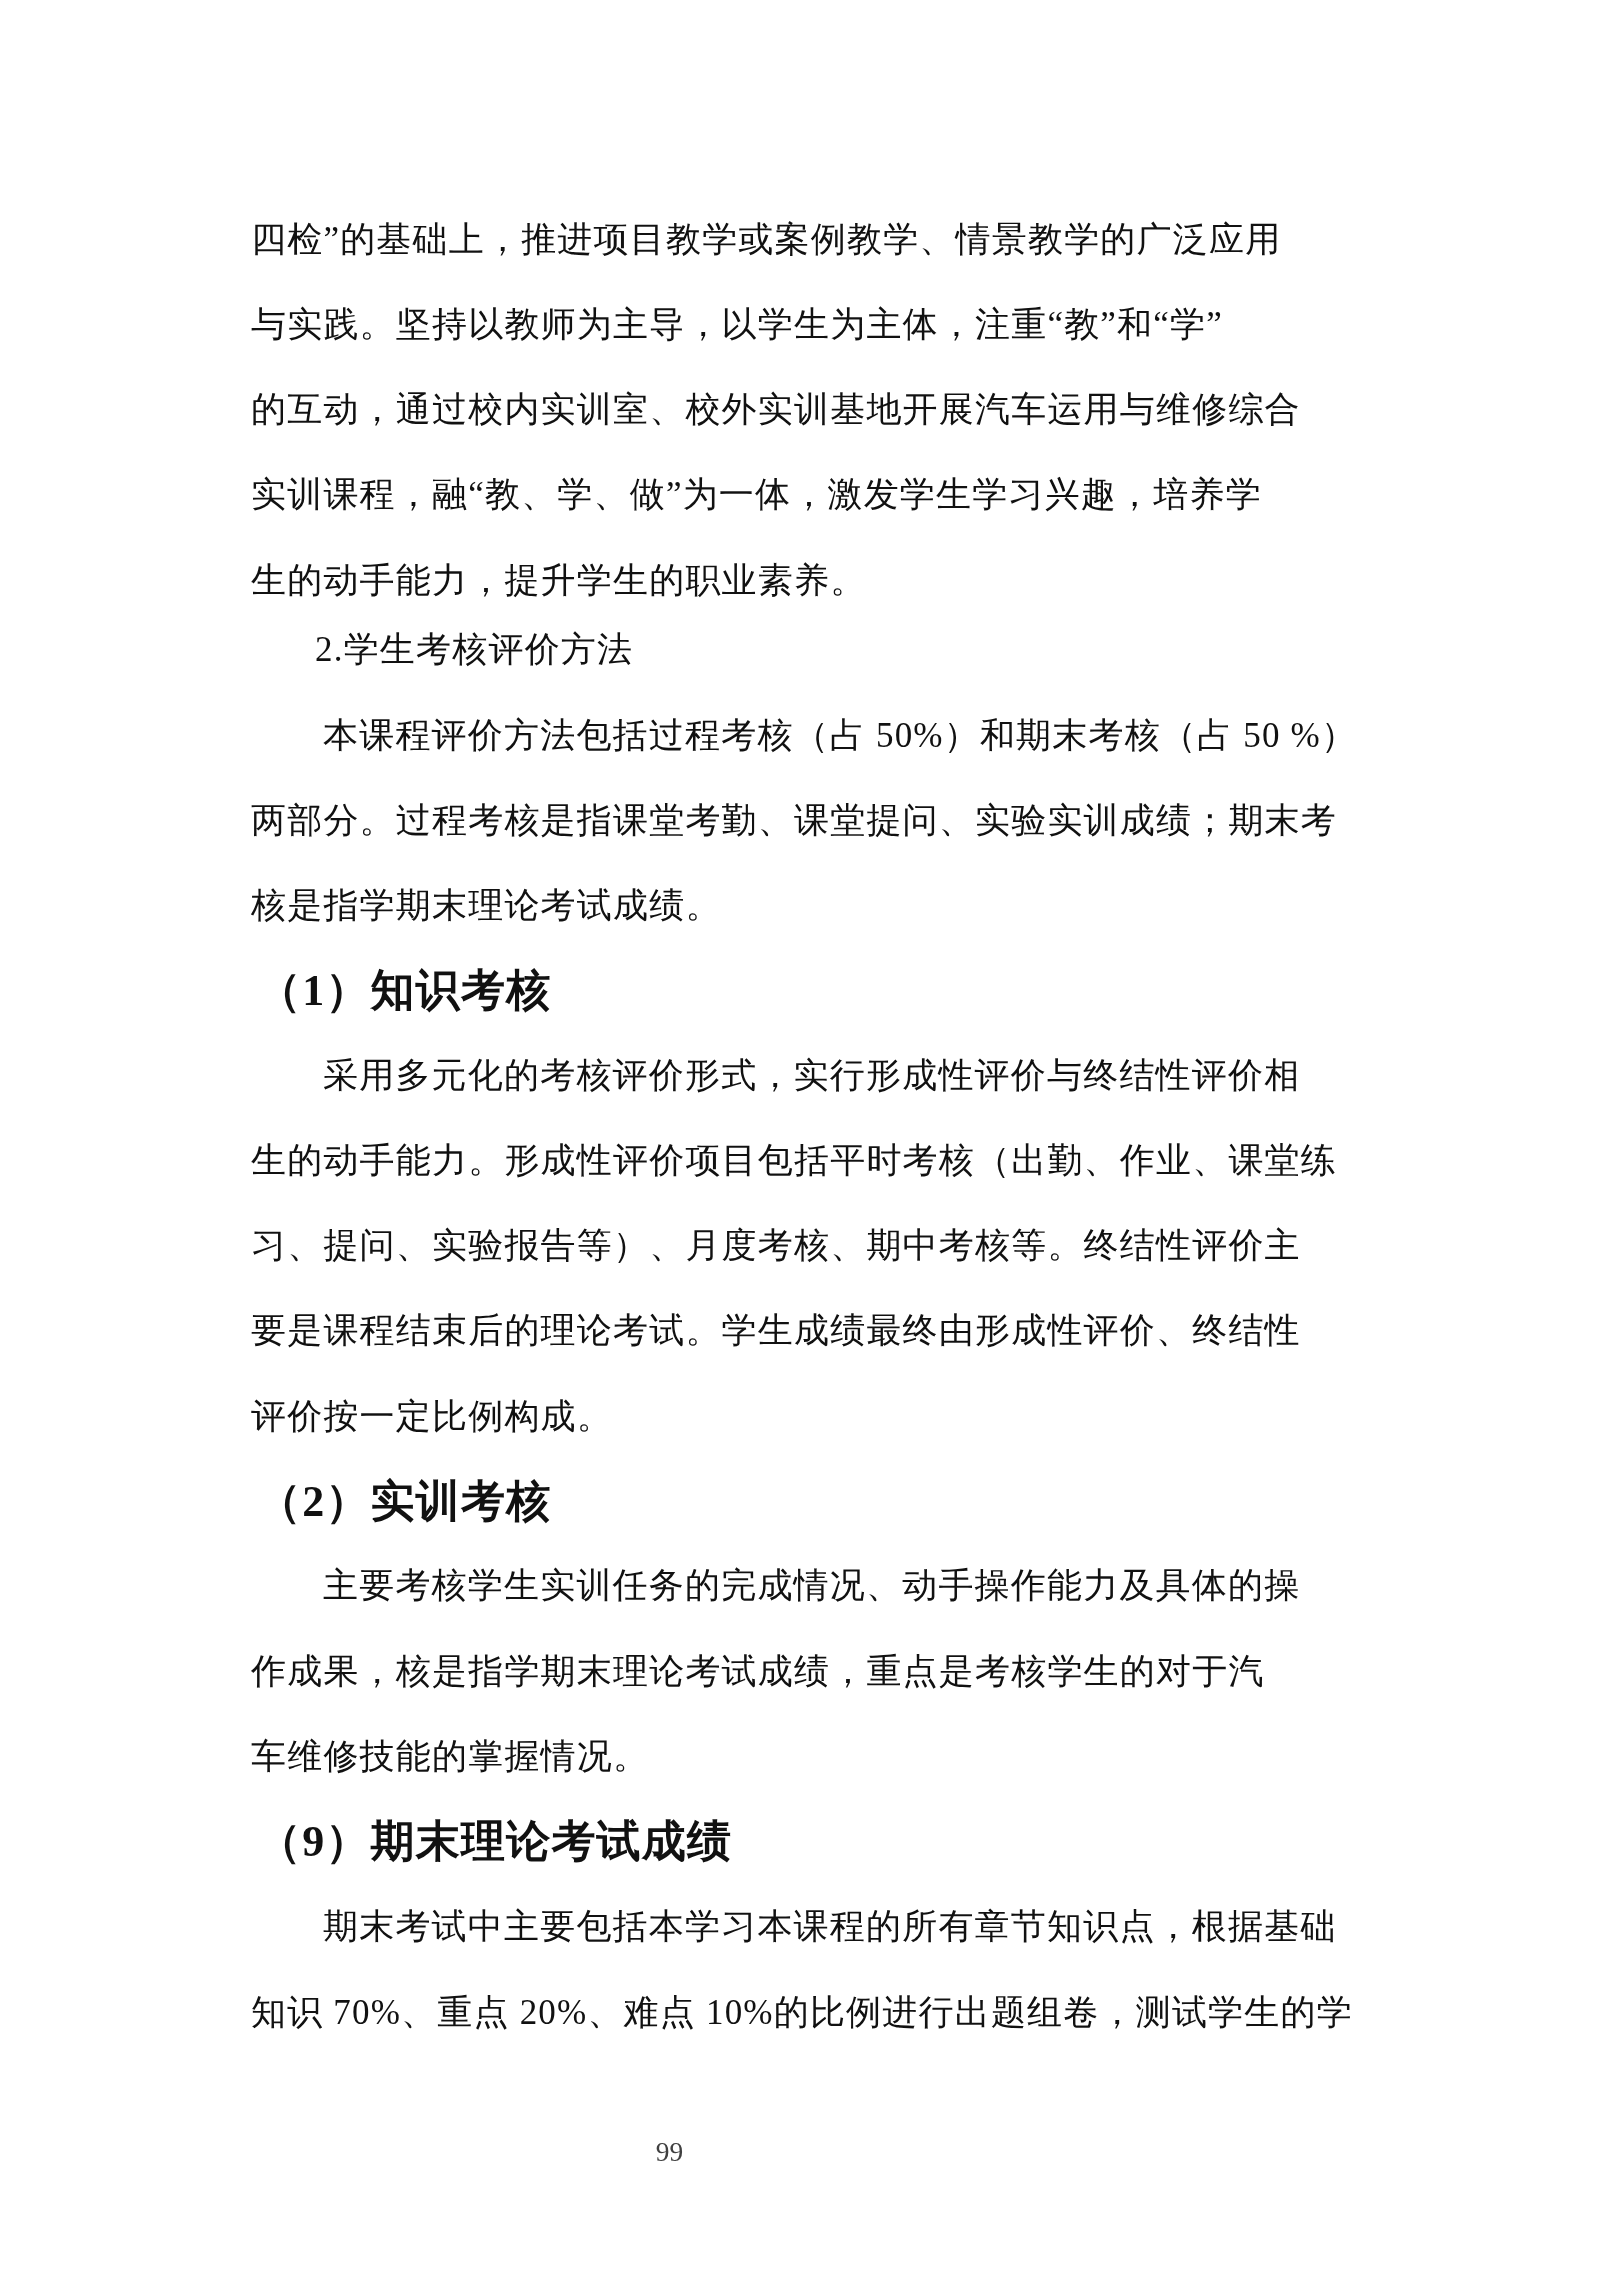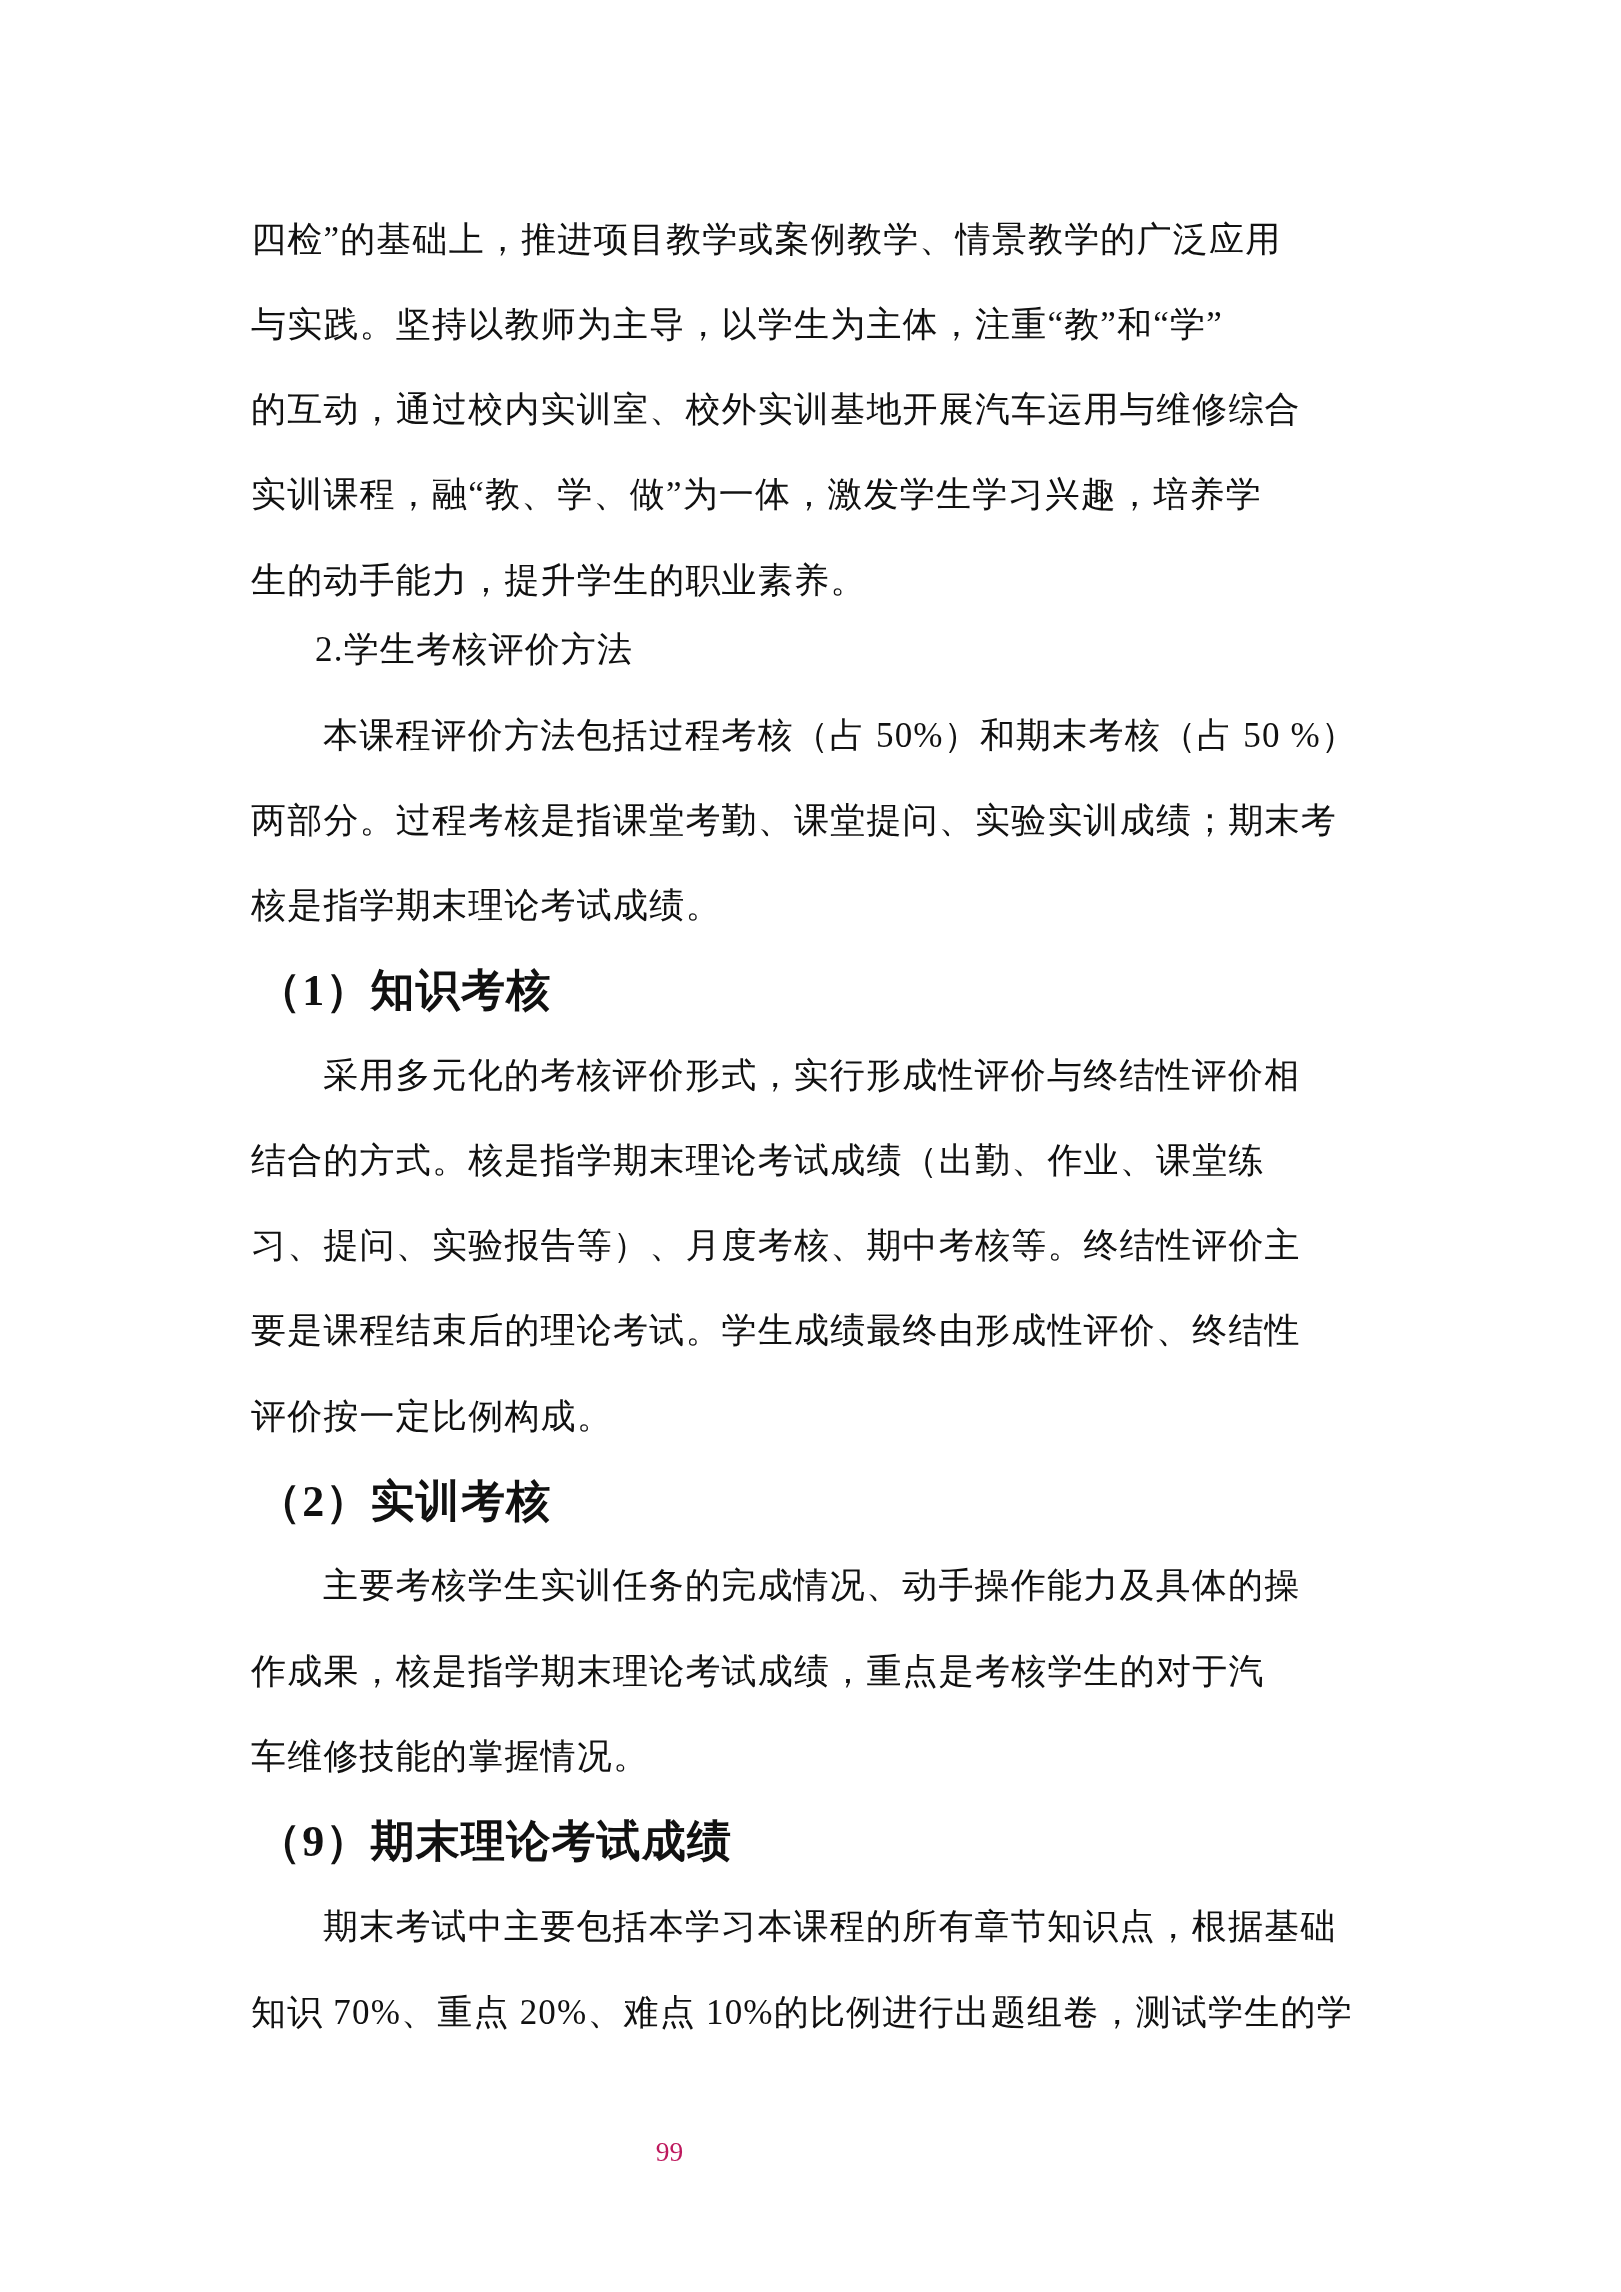--- a/index.html
+++ b/index.html
@@ -5,42 +5,42 @@
   html, body { margin: 0; padding: 0; background: #ffffff; }
   body { width: 1621px; height: 2293px; position: relative; overflow: hidden;
          font-family: "DejaVu Serif", "Liberation Serif", serif; color: #111111; }
   .page { position: absolute; left: 0; top: 0; width: 1621px; height: 2293px; background: #ffffff; }
   .line { position: absolute; left: 251px; width: 1137px; font-size: 35px; line-height: 43px;
           white-space: nowrap; letter-spacing: 1.2px; font-family: Liberation Serif, serif; }
   .indent { left: 323px; }
   .heading { left: 257px; font-weight: bold; font-size: 44px; }
   .subhead { left: 315px; }
   .page-number { position: absolute; top: 2137px; left: 0; width: 1339px; text-align: center;
-                 font-family: "Liberation Serif", serif; font-size: 27.4px; color: #be185d; }
+                 font-family: "Liberation Serif", serif; font-size: 27.4px; color: #404040; }
 </style>
 </head>
 <body>
 
 <div class="page">
   <div class="line" style="top:218px">四检”的基础上，推进项目教学或案例教学、情景教学的广泛应用</div>
   <div class="line" style="top:303px">与实践。坚持以教师为主导，以学生为主体，注重“教”和“学”</div>
   <div class="line" style="top:388px">的互动，通过校内实训室、校外实训基地开展汽车运用与维修综合</div>
   <div class="line" style="top:473px">实训课程，融“教、学、做”为一体，激发学生学习兴趣，培养学</div>
   <div class="line" style="top:559px">生的动手能力，提升学生的职业素养。</div>
 
   <div class="line subhead" style="top:628px">2.学生考核评价方法</div>
 
   <div class="line indent" style="top:714px">本课程评价方法包括过程考核（占 50%）和期末考核（占 50 %）</div>
   <div class="line" style="top:799px">两部分。过程考核是指课堂考勤、课堂提问、实验实训成绩；期末考</div>
   <div class="line" style="top:884px">核是指学期末理论考试成绩。</div>
 
   <div class="line heading" style="top:969px">（1）知识考核</div>
 
   <div class="line indent" style="top:1054px">采用多元化的考核评价形式，实行形成性评价与终结性评价相</div>
-  <div class="line" style="top:1139px">结合的方式。核是指学期末理论考试成绩（出勤、作业、课堂练</div>
+  <div class="line" style="top:1139px">生的动手能力。形成性评价项目包括平时考核（出勤、作业、课堂练</div>
   <div class="line" style="top:1224px">习、提问、实验报告等）、月度考核、期中考核等。终结性评价主</div>
   <div class="line" style="top:1309px">要是课程结束后的理论考试。学生成绩最终由形成性评价、终结性</div>
   <div class="line" style="top:1395px">评价按一定比例构成。</div>
 
   <div class="line heading" style="top:1480px">（2）实训考核</div>
 
   <div class="line indent" style="top:1564px">主要考核学生实训任务的完成情况、动手操作能力及具体的操</div>
   <div class="line" style="top:1650px">作成果，核是指学期末理论考试成绩，重点是考核学生的对于汽</div>
   <div class="line" style="top:1735px">车维修技能的掌握情况。</div>
 

